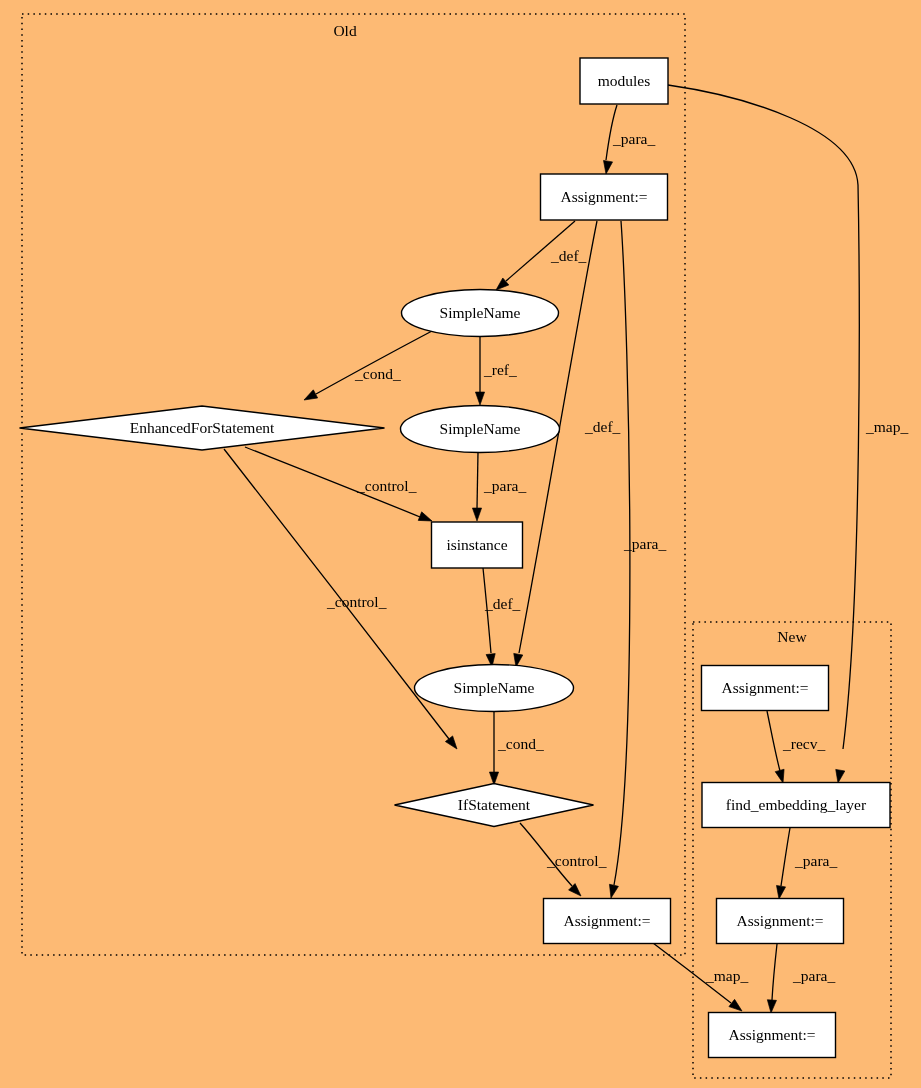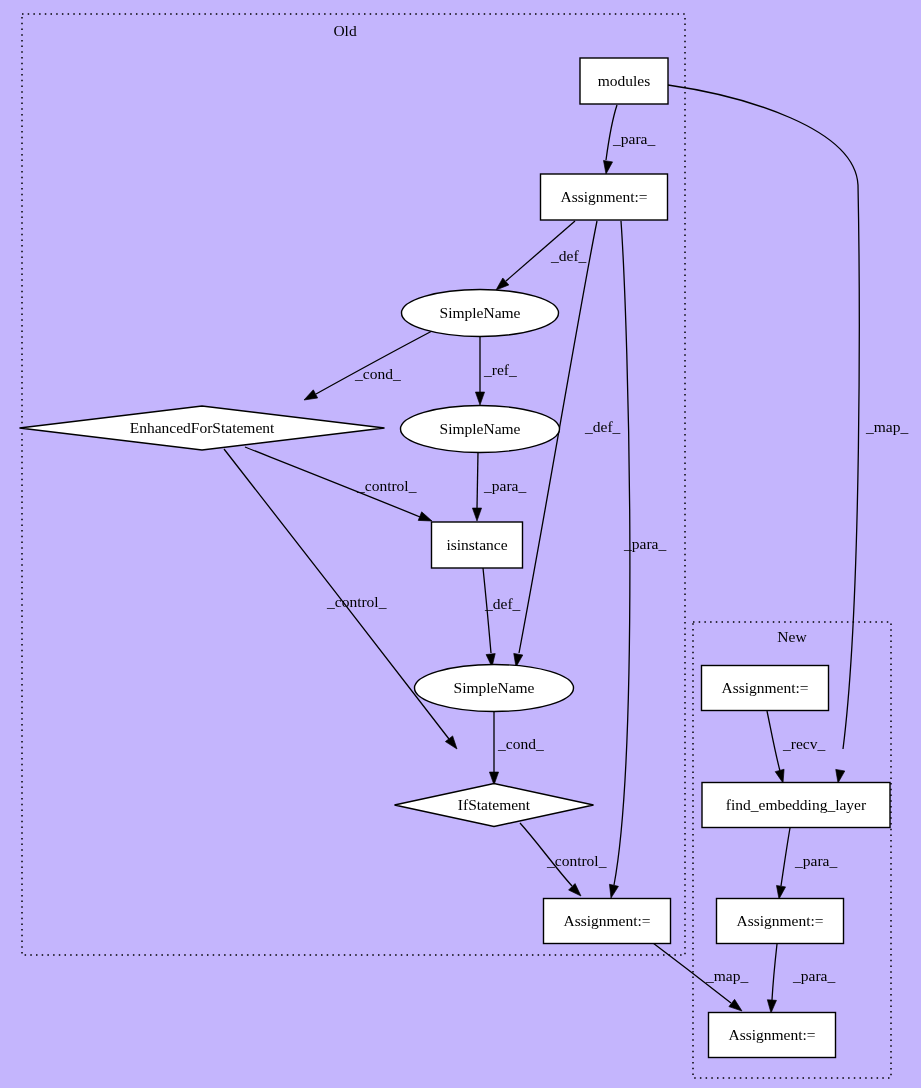--- a/index.html
+++ b/index.html
@@ -4,21 +4,21 @@
 <style>
   html, body {
     margin: 0;
     padding: 0;
     background: #ffffff;
   }
   #canvas {
     position: relative;
     width: 921px;
     height: 1088px;
-    background: #c4b5fd;
+    background: #fdba74;
     font-family: "Liberation Serif", "DejaVu Serif", serif;
   }
   svg.graph {
     display: block;
     width: 921px;
     height: 1088px;
   }
   .node-shape {
     fill: #ffffff;
     stroke: #000000;

